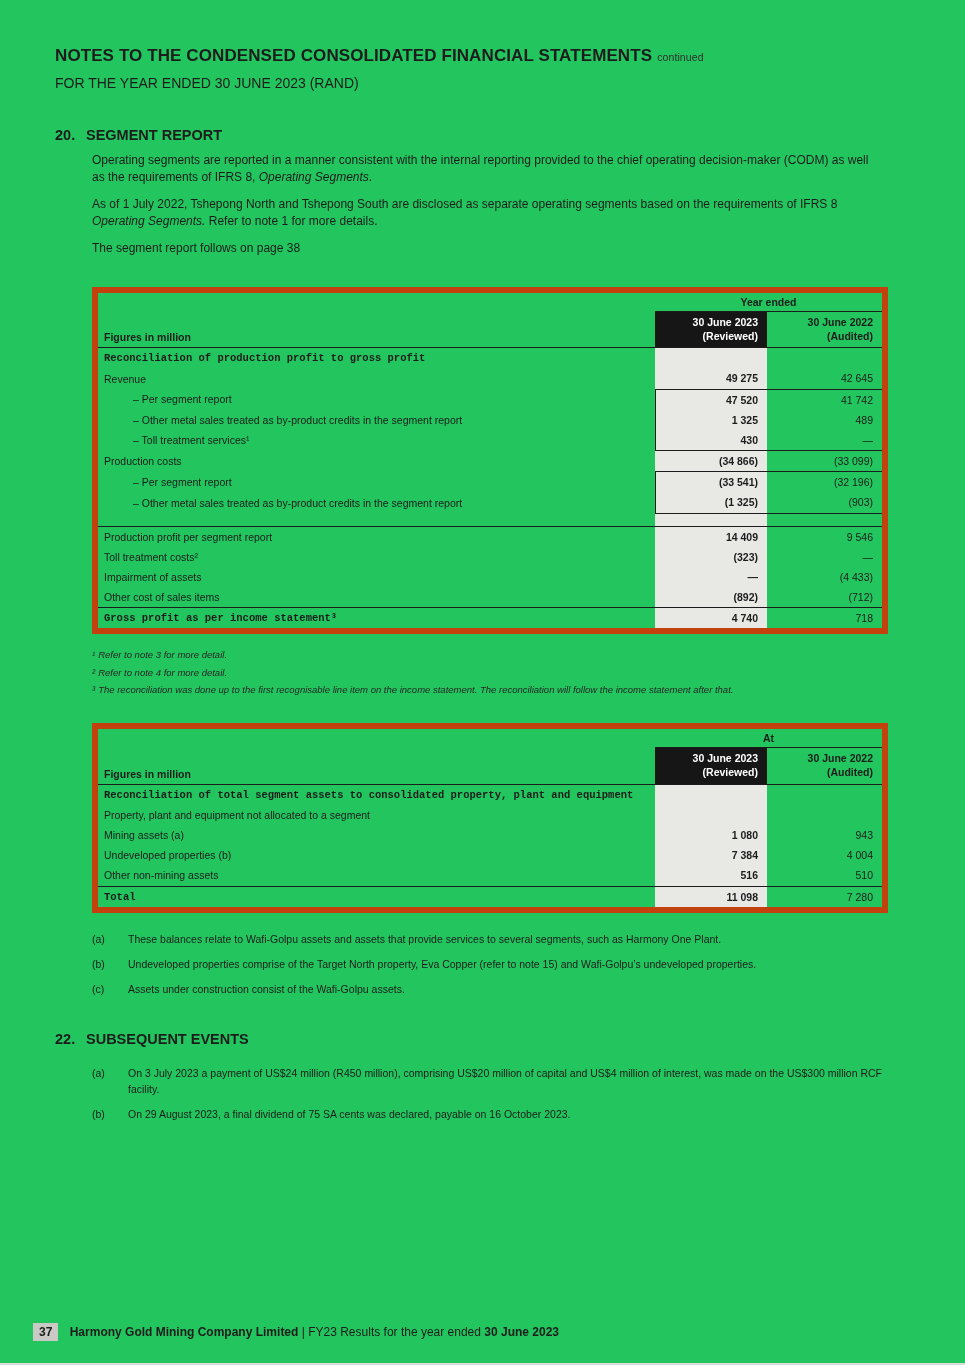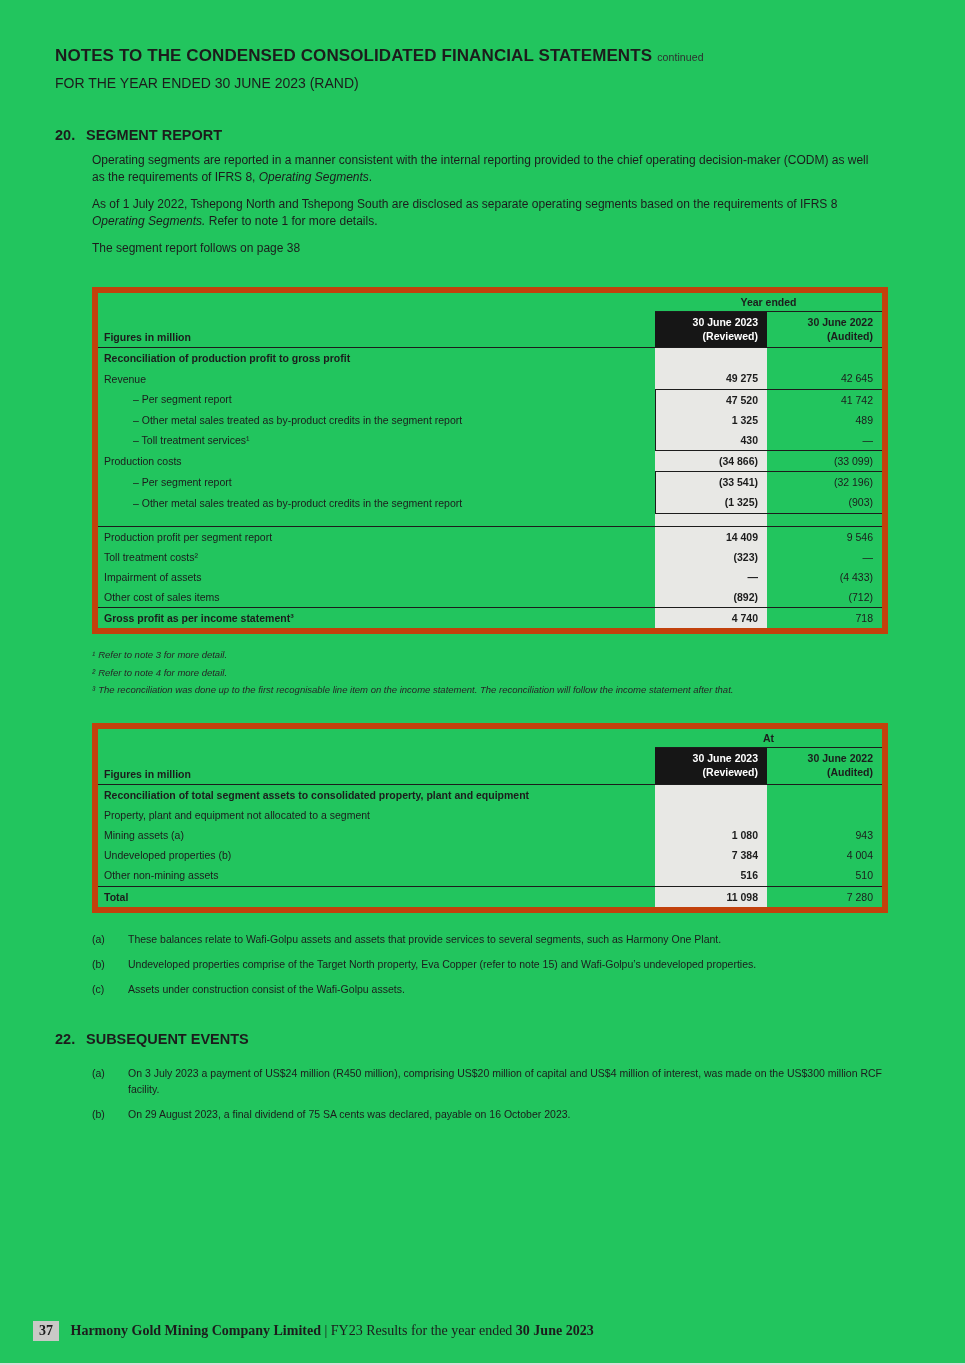--- a/index.html
+++ b/index.html
@@ -41,42 +41,42 @@
   col.c-2022 { width:118px; }
   .period-cell { text-align:center; font-weight:bold; border-bottom:1px solid #1c1c1c; padding:3px 0 3px 0; }
   .colhead-row td { border-bottom:1px solid #1c1c1c; vertical-align:bottom; }
   .figures { font-weight:bold; padding:2px 0 4px 6px; }
   .colhead { text-align:right; font-weight:bold; padding:4px 9px 4px 0; line-height:1.3; }
   .colhead-2023 { background:#161616; color:#ffffff; }
   .fin-table td.lbl { padding:3px 4px 3px 6px; line-height:1.35; }
   .fin-table td.lbl.ind { padding-left:35px; }
   .fin-table td.v { text-align:right; padding:3px 9px 3px 4px; line-height:1.35; }
   .v23 { background:#e8e8e5; font-weight:bold; }
-  .bold { font-weight:bold; }
+  .bold { font-weight:bold;font-family:Liberation Mono, monospace; }
   tr.bt td.v { border-top:1px solid #1c1c1c; }
   tr.bb td.v { border-bottom:1px solid #1c1c1c; }
   tr.bx td.v23 { border-left:1px solid #1c1c1c; }
   tr.rt td { border-top:1px solid #1c1c1c; }
   tr.spacer td { height:13px; padding:0; }
 
   
   .footnotes { margin:15px 0 0 37px; font-size:9.5px; font-style:italic; color:#262626; }
   .fn { margin-bottom:6.5px; }
   .fn-marker { margin-right:3px; }
 
   
   .notes { margin:19px 0 0 37px; font-size:10.5px; line-height:1.45; max-width:792px; }
   .note { display:flex; margin-bottom:10px; }
   .note-marker { width:36px; flex:none; }
   .note-text { flex:1; }
 
   .tbl2 { margin-top:28px;border-radius:8px; }
 
   
-  .footer { position:absolute; left:33px; right:33px; bottom:22px; font-size:14px;font-family:Liberation Serif, serif; }
+  .footer { position:absolute; left:33px; right:33px; bottom:22px; font-size:12px; }
   .page-num {
     display:inline-block; background:#c9c9c6; font-weight:bold;
     padding:2px 6px 2px 6px; margin-right:8px;
   }
   .fb { font-weight:bold; }
 </style>
 </head>
 <body>
 
 <div class="page">

